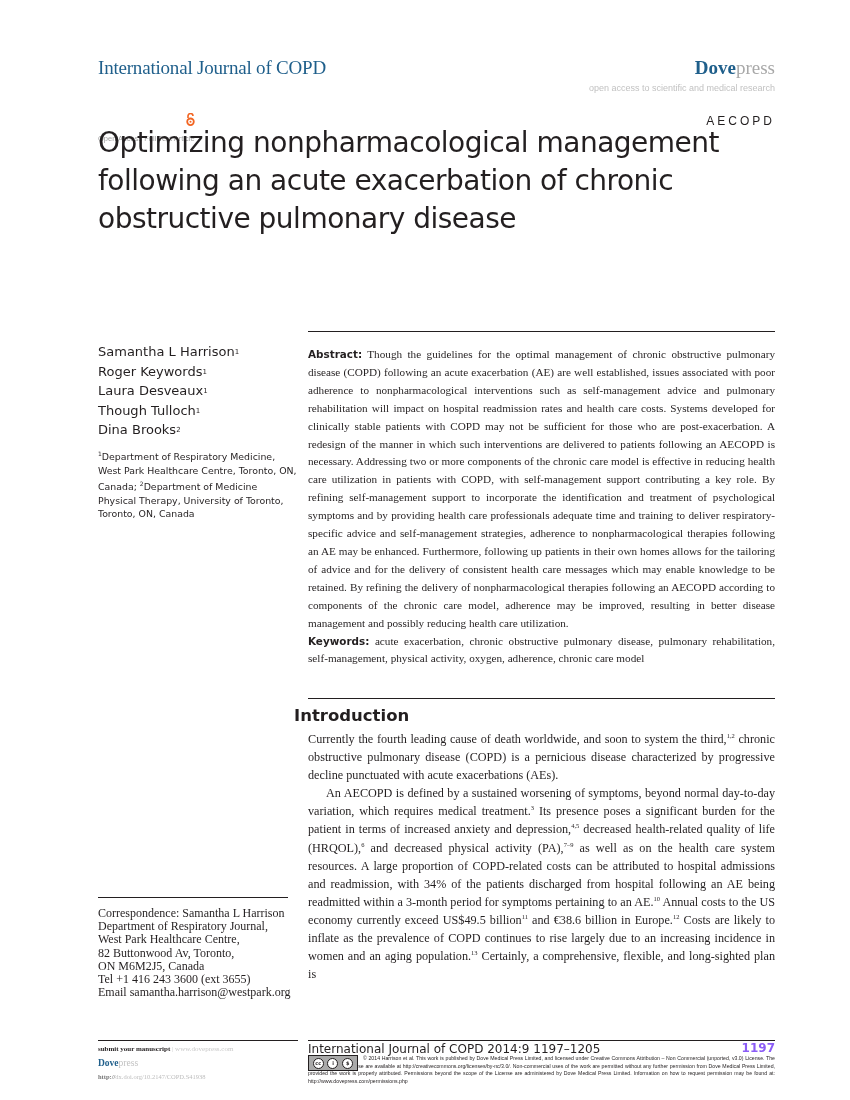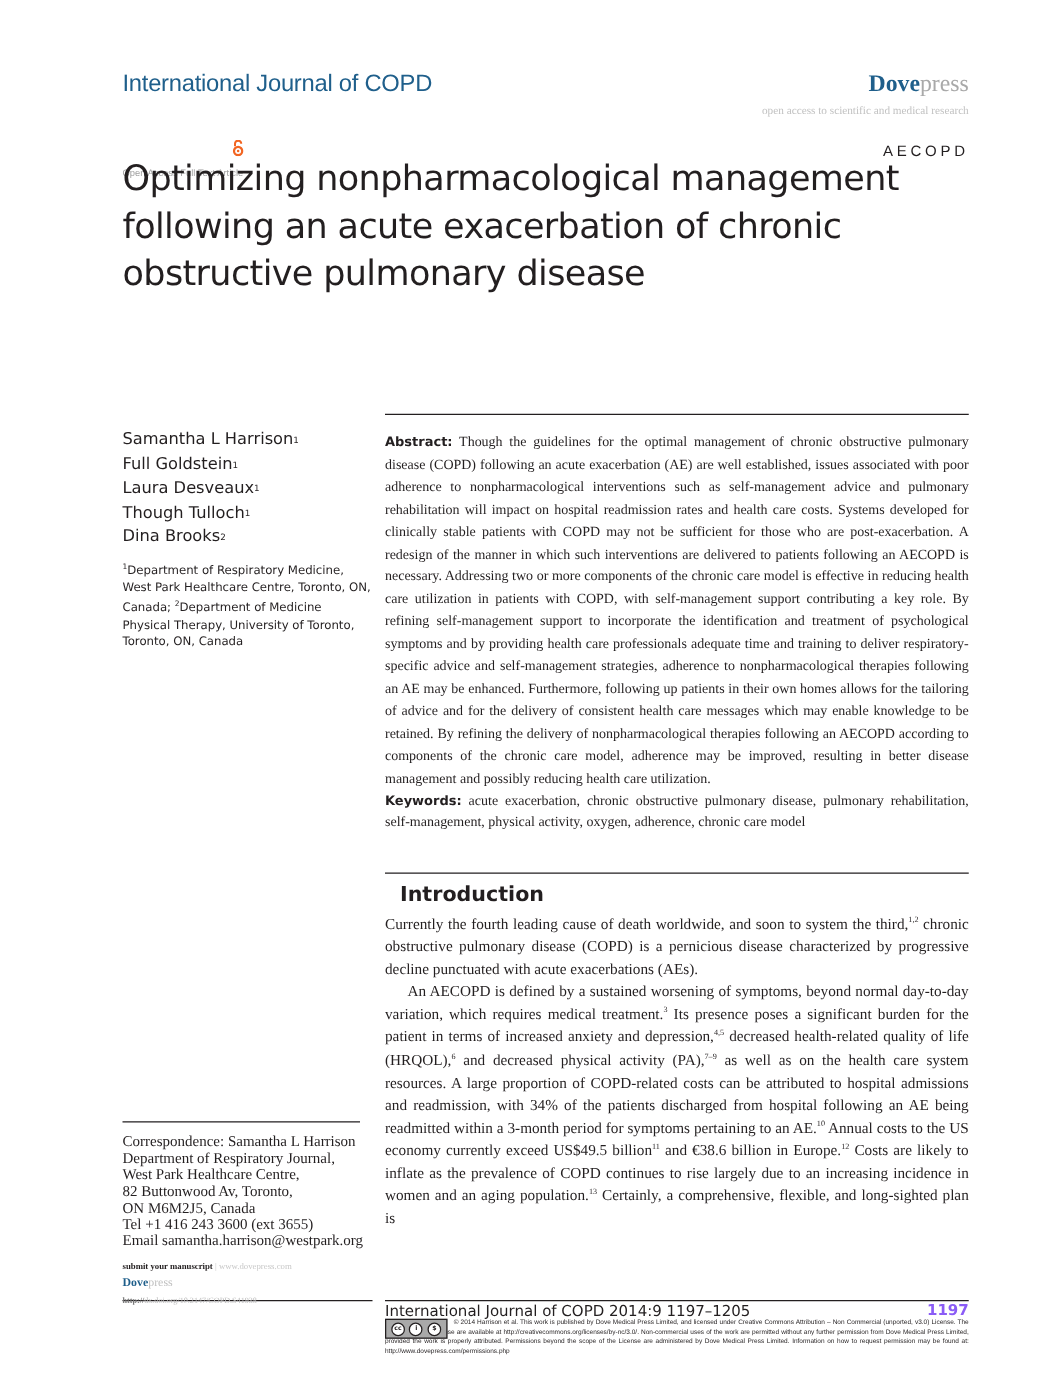--- a/index.html
+++ b/index.html
@@ -1,42 +1,42 @@
 <!DOCTYPE html>
 <html><head>
 <meta charset="utf-8">
 <style>
   html, body { margin: 0; padding: 0; background: #ffffff; }
   body { width: 850px; height: 1100px; position: relative; overflow: hidden; color: #231f20; }
   .abs { position: absolute; }
-  .journal-title { left: 98px; top: 57px; font-family: Liberation Sans, sans-serif; font-size: 19px; color: #1f5f8b; letter-spacing: -0.2px; }
+  .journal-title { left: 98px; top: 57px; font-family: Liberation Serif, serif; font-size: 19px; color: #1f5f8b; letter-spacing: -0.2px; }
   .dove-logo { right: 75px; top: 57px; font-family: "Liberation Serif", serif; font-size: 19px; }
   .dove-logo .dove { color: #1f5f8b; font-weight: bold; }
   .dove-logo .press { color: #a9a9a9; }
-  .dove-tagline { right: 75px; top: 83px; font-family: Liberation Serif, serif; font-size: 9px; color: #c2c2c2; }
+  .dove-tagline { right: 75px; top: 83px; font-family: Liberation Sans, sans-serif; font-size: 9px; color: #c2c2c2; }
   .oa-row { left: 98px; top: 112px; display: flex; align-items: flex-end; gap: 4px; flex-direction: column; }
   .oa-text { font-family: "Liberation Sans", sans-serif; font-size: 7.5px; color: #a0a0a0; }
   .review-label { right: 75px; top: 114px; font-family: "Liberation Sans", sans-serif; font-size: 12px; letter-spacing: 3px; color: #231f20; }
   .article-title { left: 98px; top: 124px; width: 640px; font-family: "DejaVu Sans", sans-serif; font-size: 28px; line-height: 38px; font-weight: normal; color: #231f20; letter-spacing: -0.5px; margin: 0; }
   .authors { left: 98px; top: 342px; font-family: "DejaVu Sans", sans-serif; font-size: 13px; line-height: 19.5px; color: #231f20; }
   .authors div { white-space: nowrap; }
   .authors sup { font-size: 7px; vertical-align: top; position: relative; top: 1px; }
   .affil { left: 98px; top: 447px; width: 200px; font-family: "DejaVu Sans", sans-serif; font-size: 9.4px; line-height: 13.5px; color: #231f20; }
   .affil sup { font-size: 6px; }
   .rule { background: #231f20; height: 1px; }
   .abstract { left: 308px; top: 346px; width: 467px; font-family: "Liberation Serif", serif; font-size: 11.2px; line-height: 17.9px; text-align: justify; color: #231f20; }
   .abstract b { font-family: "DejaVu Sans", sans-serif; font-size: 10.4px; }
-  .intro-heading { left: 320px; top: 706px; font-family: "DejaVu Sans", sans-serif; font-weight: bold; font-size: 16.5px; color: #231f20; margin: 0; }
+  .intro-heading { left: 294px; top: 706px; font-family: "DejaVu Sans", sans-serif; font-weight: bold; font-size: 16.5px; color: #231f20; margin: 0; }
   .body-text { left: 308px; top: 730px; width: 467px; font-family: "Liberation Serif", serif; font-size: 12.2px; line-height: 18.1px; text-align: justify; color: #231f20; }
   .body-text p { margin: 0; }
   .body-text p.indent { text-indent: 18px; }
   .body-text sup { font-size: 6.5px; line-height: 0; }
   .corr { left: 98px; top: 907px; width: 205px; font-family: Liberation Serif, serif; font-size: 12px; line-height: 13.2px; color: #231f20; }
   .corr div { white-space: nowrap; }
-  .footer-left { left: 98px; top: 1009px; font-family: "Liberation Serif", serif; }
+  .footer-left { left: 98px; top: 1045px; font-family: "Liberation Serif", serif; }
   .fl-submit { font-size: 7px; color: #231f20; white-space: nowrap; }
   .fl-submit .url { color: #c8c8c8; }
   .fl-dove { font-size: 9.5px; margin-top: 5px; }
   .fl-dove .dove { color: #1f5f8b; font-weight: bold; }
   .fl-dove .press { color: #c0c0c0; }
   .fl-doi { font-size: 6.5px; color: #bdbdbd; margin-top: 5px; white-space: nowrap; }
   .fl-doi b { color: #777; }
   .footer-cite { left: 308px; top: 1042px; font-family: "DejaVu Sans", sans-serif; font-size: 12px; color: #231f20; }
   .page-num { right: 75px; top: 1041px; font-family: "DejaVu Sans", sans-serif; font-size: 12px; font-weight: bold; color: #8b5cf6; }
   .cc-badge { left: 308px; top: 1055px; width: 50px; height: 16px; background: #a9a9a9; border: 1px solid #231f20; box-sizing: border-box; display: flex; align-items: center; justify-content: space-around; padding: 0 2px; }
@@ -61,21 +61,21 @@
     </svg>
   </span>
   <span class="oa-text">Open Access Full Text Article</span>
 </div>
 <div class="abs review-label">AECOPD</div>
 
 <h1 class="abs article-title">Optimizing nonpharmacological management following an acute exacerbation of chronic obstructive pulmonary disease</h1>
 
 <div class="abs authors">
   <div><span>Samantha L Harrison</span><sup>1</sup></div>
-  <div><span>Full Goldstein</span><sup>1</sup></div>
+  <div><span>Roger Keywords</span><sup>1</sup></div>
   <div><span>Laura Desveaux</span><sup>1</sup></div>
   <div><span>Though Tulloch</span><sup>1</sup></div>
   <div><span>Dina Brooks</span><sup>2</sup></div>
 </div>
 
 <div class="abs affil">
   <sup>1</sup><span>Department of Respiratory Medicine, West Park Healthcare Centre, Toronto, ON, Canada; </span><sup>2</sup><span>Department of Medicine Physical Therapy, University of Toronto, Toronto, ON, Canada</span>
 </div>
 
 <div class="abs rule" style="left:308px; top:331px; width:467px;"></div>

